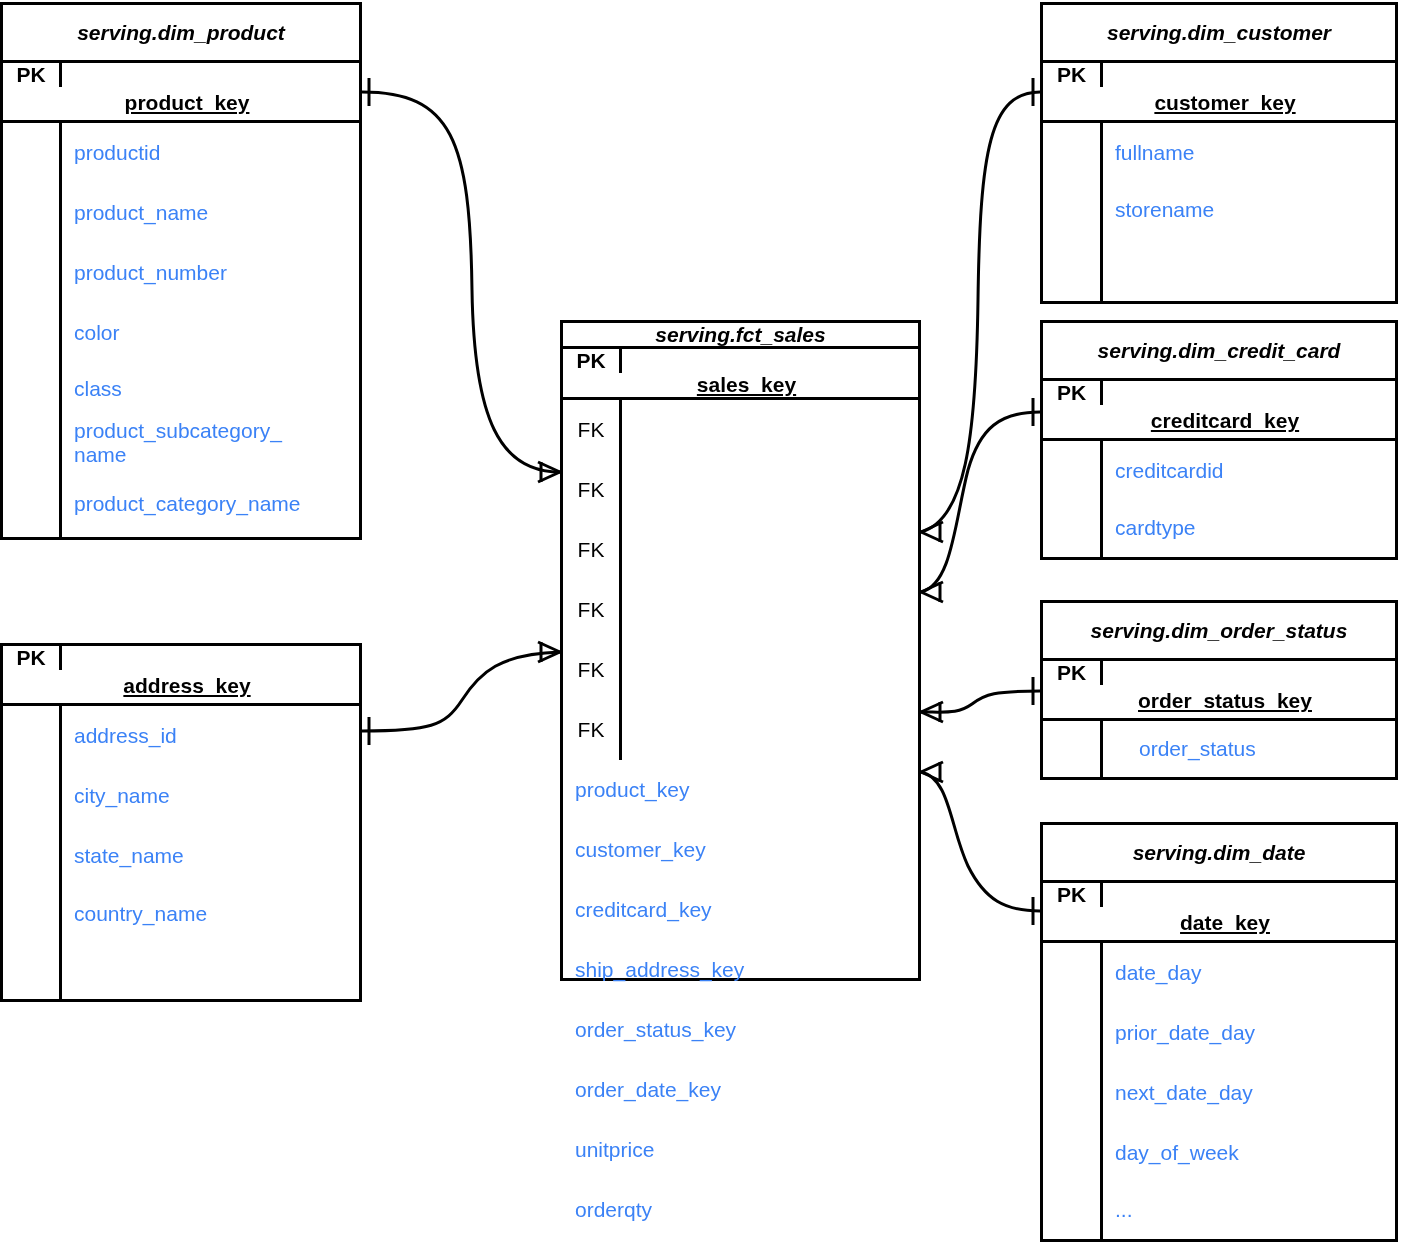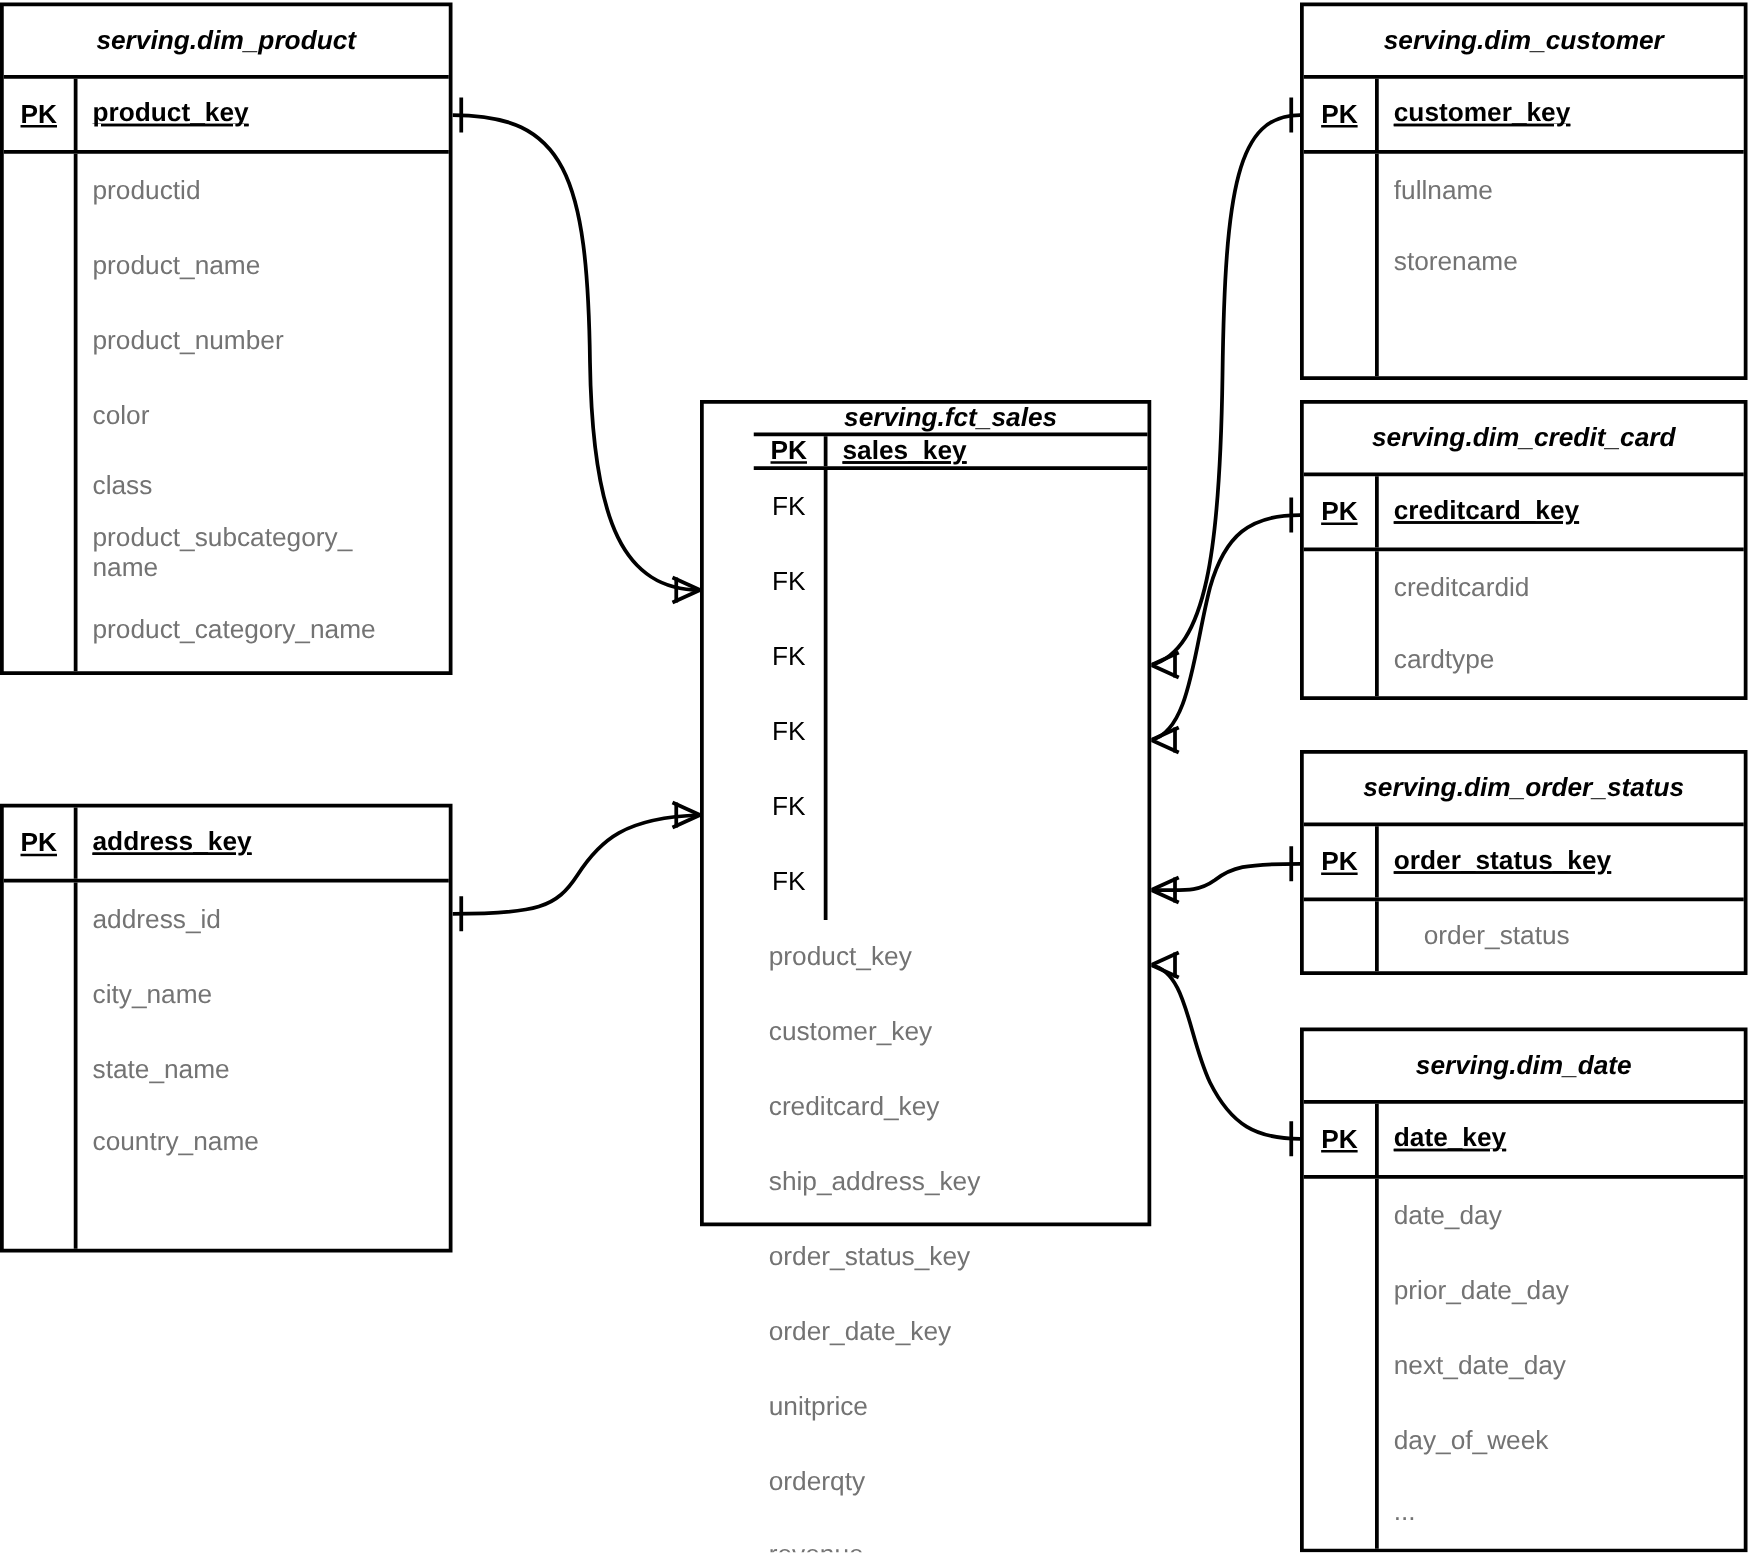--- a/index.html
+++ b/index.html
@@ -41,23 +41,22 @@
     color: #000000;
     display: flex;
     align-items: center;
     justify-content: center;
     line-height: 1.1;
     font-style: italic;
   }
   .row {
     box-sizing: border-box;
     display: flex;
-    flex-direction: row;
-    align-items: center;
-    text-decoration: underline;
+    flex-direction: column;
+    align-items: center;
   }
   .row.pk-row {
     border-bottom: 3px solid #000000;
   }
   .key-cell {
     box-sizing: border-box;
     flex: 0 0 auto;
     font-weight: bold;
     font-size: 21px;
     color: #000000;
@@ -94,21 +93,21 @@
     border-right: 3px solid #000000;
   }
   .attr-list {
     flex: 1 1 auto;
     display: flex;
     flex-direction: column;
   }
   .attr-item {
     box-sizing: border-box;
     font-size: 21px;
-    color: #737373;
+    color: #3b82f6;
     padding-left: 12px;
     display: flex;
     align-items: center;
     line-height: 1.15;
     white-space: pre-line;
   }
   
   .fk-block {
     display: flex;
     flex-direction: column;
@@ -226,21 +225,21 @@
       <div class="attr-gutter" style="width:59px;"></div>
       <div class="attr-list">
         <div class="attr-item" style="height:60px;">address_id</div>
         <div class="attr-item" style="height:60px;">city_name</div>
         <div class="attr-item" style="height:60px;">state_name</div>
         <div class="attr-item" style="height:56px;">country_name</div>
       </div>
     </div>
   </div>
 
-  <div class="entity" style="left:560px; top:320px; width:361px; height:661px;padding-left:40px;">
+  <div class="entity" style="left:560px; top:320px; width:361px; height:661px;">
     <div class="entity-title" style="height:60px;">serving.fct_sales</div>
     <div class="row pk-row" style="height:60px;">
       <div class="key-cell" style="width:59px;">PK</div>
       <div class="field-cell underline">sales_key</div>
     </div>
     <div class="fk-block">
       <div class="fk-gutter" style="width:59px;">
         <div class="fk-tag" style="height:60px;">FK</div>
         <div class="fk-tag" style="height:60px;">FK</div>
         <div class="fk-tag" style="height:60px;">FK</div>

